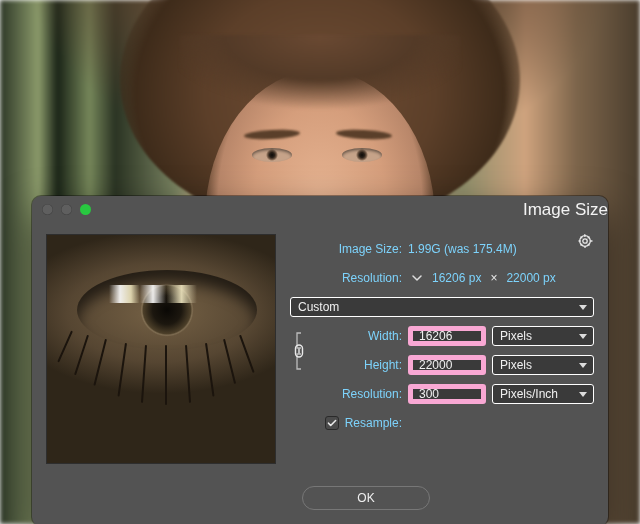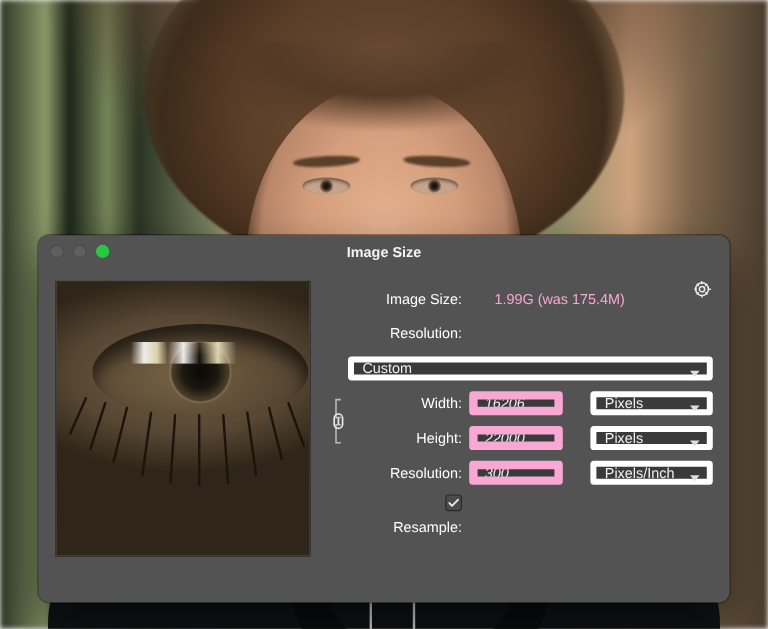--- a/index.html
+++ b/index.html
@@ -48,21 +48,21 @@
   .hoodie::before{content:""; position:absolute; left:200px; top:20px; width:160px; height:120px;
     border:30px solid #0b0c0d; border-top:none; border-radius:0 0 90px 90px;}
   .hoodie .cords{position:absolute; left:268px; top:76px; width:2px; height:80px; background:#ddd; box-shadow:36px 0 0 #ddd;}
 
   
   .dialog {
     position:absolute; left:32px; top:196px; width:576px; border-radius:9px;
     background:#535353; color:#e9e9e9; box-shadow:0 18px 40px rgba(0,0,0,.55), 0 0 0 1px rgba(0,0,0,.35);
     font-size:12px;
   }
-  .titlebar { position:relative; height:28px; text-align:center; line-height:28px; font-size:12px; font-weight:700; color:#f3f3f3; }
+  .titlebar { position:relative; height:28px; text-align:right; line-height:28px; font-size:17px; font-weight:400; color:#f3f3f3; }
   .traffic { position:absolute; left:10px; top:8px; display:flex; gap:8px; }
   .traffic span{ width:11px; height:11px; border-radius:50%; display:block; }
   .t-close{background:#5f5f5f; box-shadow: inset 0 0 0 .5px rgba(0,0,0,.3);}
   .t-min{background:#5f5f5f; box-shadow: inset 0 0 0 .5px rgba(0,0,0,.3);}
   .t-zoom{background:#28c840;}
 
   .body { display:flex; padding:10px 14px 14px 14px; gap:14px; }
 
   .preview {
     width:230px; height:230px; border:1px solid #2e2e2e; position:relative; overflow:hidden;
@@ -73,56 +73,56 @@
   .preview .iris{position:absolute; left:30px; top:35px; width:180px; height:80px; border-radius:50%;
     background: radial-gradient(circle 36px at 50% 50%, #0a0805 0%, #1c170f 40%, #4c3f29 66%, rgba(255,240,200,.15) 70%, rgba(0,0,0,0) 74%);
     box-shadow: inset 0 12px 14px rgba(0,0,0,.6);}
   .preview .spec{position:absolute; left:62px; top:50px; width:110px; height:18px;
     background:linear-gradient(90deg, rgba(255,255,255,0) 0%, #fff 10%, #e9e0b8 20%, rgba(255,255,255,0) 28%, #fff 40%, rgba(255,255,255,0) 52%, #efe6c0 66%, rgba(255,255,255,0) 80%);
     filter: blur(.6px); opacity:.9;}
   .preview .lash{position:absolute; width:2px; height:34px; background:#1b140d; border-radius:1px; transform-origin:top center;}
 
   .form { flex:1; display:flex; flex-direction:column; gap:7px; padding-top:4px; }
   .row { display:flex; align-items:center; gap:6px; min-height:22px;}
-  .row .lab { width:112px; text-align:right; color:#ffffff; }
+  .row .lab { width:112px; text-align:right; color:#7dd3fc; }
   .row .val { flex:1; display:flex; align-items:center; gap:6px; }
 
   .gear { position:absolute; right:14px; top:38px; color:#eee; font-size:14px; cursor:pointer;}
   .chev { color:#ddd; font-size:11px; padding:0 4px; cursor:pointer;}
   .chev svg{display:block;}
 
   .input {
-    background:#3a3a3a; color:#f0f0f0; border:7px solid #f9a8d4; border-radius:3px;
-    height:20px; padding:0 6px; font-size:12px; outline:none; width:78px;font-style:italic;
+    background:#3a3a3a; color:#f0f0f0; border:5px solid #f9a8d4; border-radius:3px;
+    height:20px; padding:0 6px; font-size:12px; outline:none; width:78px;
   }
   .select {
-    position:relative; background:#3a3a3a; border:5px solid #ffffff; border-radius:3px;
+    position:relative; background:#3a3a3a; border:1px solid #ffffff; border-radius:3px;
     height:20px; line-height:18px; padding:0 18px 0 7px; font-size:12px; color:#f0f0f0; cursor:pointer;
-    display:flex; align-items:center;margin-left:17px;
+    display:flex; align-items:center;
   }
   .select.wide{flex:1;} .select.unit{width:102px;}
   .select::after{content:""; position:absolute; right:6px; top:7px; width:0;height:0;
     border-left:4px solid transparent;border-right:4px solid transparent;border-top:5px solid #ddd;}
 
   .link-col{width:18px; display:flex; align-items:center; justify-content:center;}
   .link-icon svg{display:block;}
 
   .wh-block{display:flex; align-items:stretch;}
   .wh-block .link-col{align-items:center;}
   .wh-rows{display:flex; flex-direction:column; gap:7px;}
 
   .checkbox{width:14px;height:14px;border-radius:3px;background:#4b4b4b;border:1px solid #2a2a2a;display:flex;align-items:center;justify-content:center;cursor:pointer;}
   .checkbox svg{display:block;}
 
   .buttons{display:flex; gap:14px; padding:8px 14px 16px; justify-content:flex-end;}
   .btn{flex:0 0 128px; width:128px; height:24px; border-radius:12px; border:1px solid #777; background:transparent; color:#eee; font-size:12px; cursor:pointer;}
   
   .buttons-wrap{margin-left:auto; width:292px; display:flex; gap:14px;}
 
-  .dim-text{color:#f9a8d4;margin-left:21px;}
+  .dim-text{color:#7dd3fc;}
   .mult{padding:0 3px; color:#e9e9e9;}
 </style>
 </head>
 <body>
 
 <div class="bg"></div>
 <div class="hair"></div>
 <div class="face"></div>
 <div class="fringe"></div>
 <div class="brow l"></div>
@@ -175,20 +175,30 @@
 
       <div class="row">
         <div class="lab">Image Size:</div>
         <div class="val">
             <span class="dim-text">1.99G (was 175.4M)</span>
           </div>
       </div>
 
       <div class="row">
         <div class="lab">Resolution:</div>
+        <div class="val">
+          <span class="chev">
+            <svg width="10" height="10" viewBox="0 0 10 10">
+                <path d="M1 3l4 4 4-4" fill="none" stroke="#ddd" stroke-width="1.5" stroke-linecap="round" stroke-linejoin="round"></path>
+              </svg>
+          </span>
+          <span class="dim-text">16206 px</span>
+          <span class="mult">×</span>
+          <span class="dim-text">22000 px</span>
+        </div>
       </div>
 
       <div class="row">
         <div class="val">
           <div class="select wide">
             <span>Custom</span>
           </div>
         </div>
       </div>
 
@@ -228,30 +238,31 @@
         <div class="lab">Resolution:</div>
         <div class="val">
           <input class="input" value="300" style="">
           <div class="select unit">
             <span>Pixels/Inch</span>
           </div>
         </div>
       </div>
 
       <div class="row">
-        <div class="lab" style="display:flex;align-items:flex-end;justify-content:flex-end;gap:6px;flex-direction:column;">
+        <div class="lab" style="display:flex;align-items:flex-start;justify-content:flex-end;gap:6px;">
           <span class="checkbox">
             <svg width="10" height="10" viewBox="0 0 10 10">
                 <path d="M1.5 5.2l2.2 2.3L8.6 2.5" fill="none" stroke="#e9e9e9" stroke-width="1.6" stroke-linecap="round" stroke-linejoin="round"></path>
               </svg>
           </span>
           <span>Resample:</span>
         </div>
       </div>
 
     </div>
   </div>
 
   <div class="buttons">
     <div class="buttons-wrap">
+      <button class="btn">OK</button>
     </div>
   </div>
 </div>
 
 </body></html>

